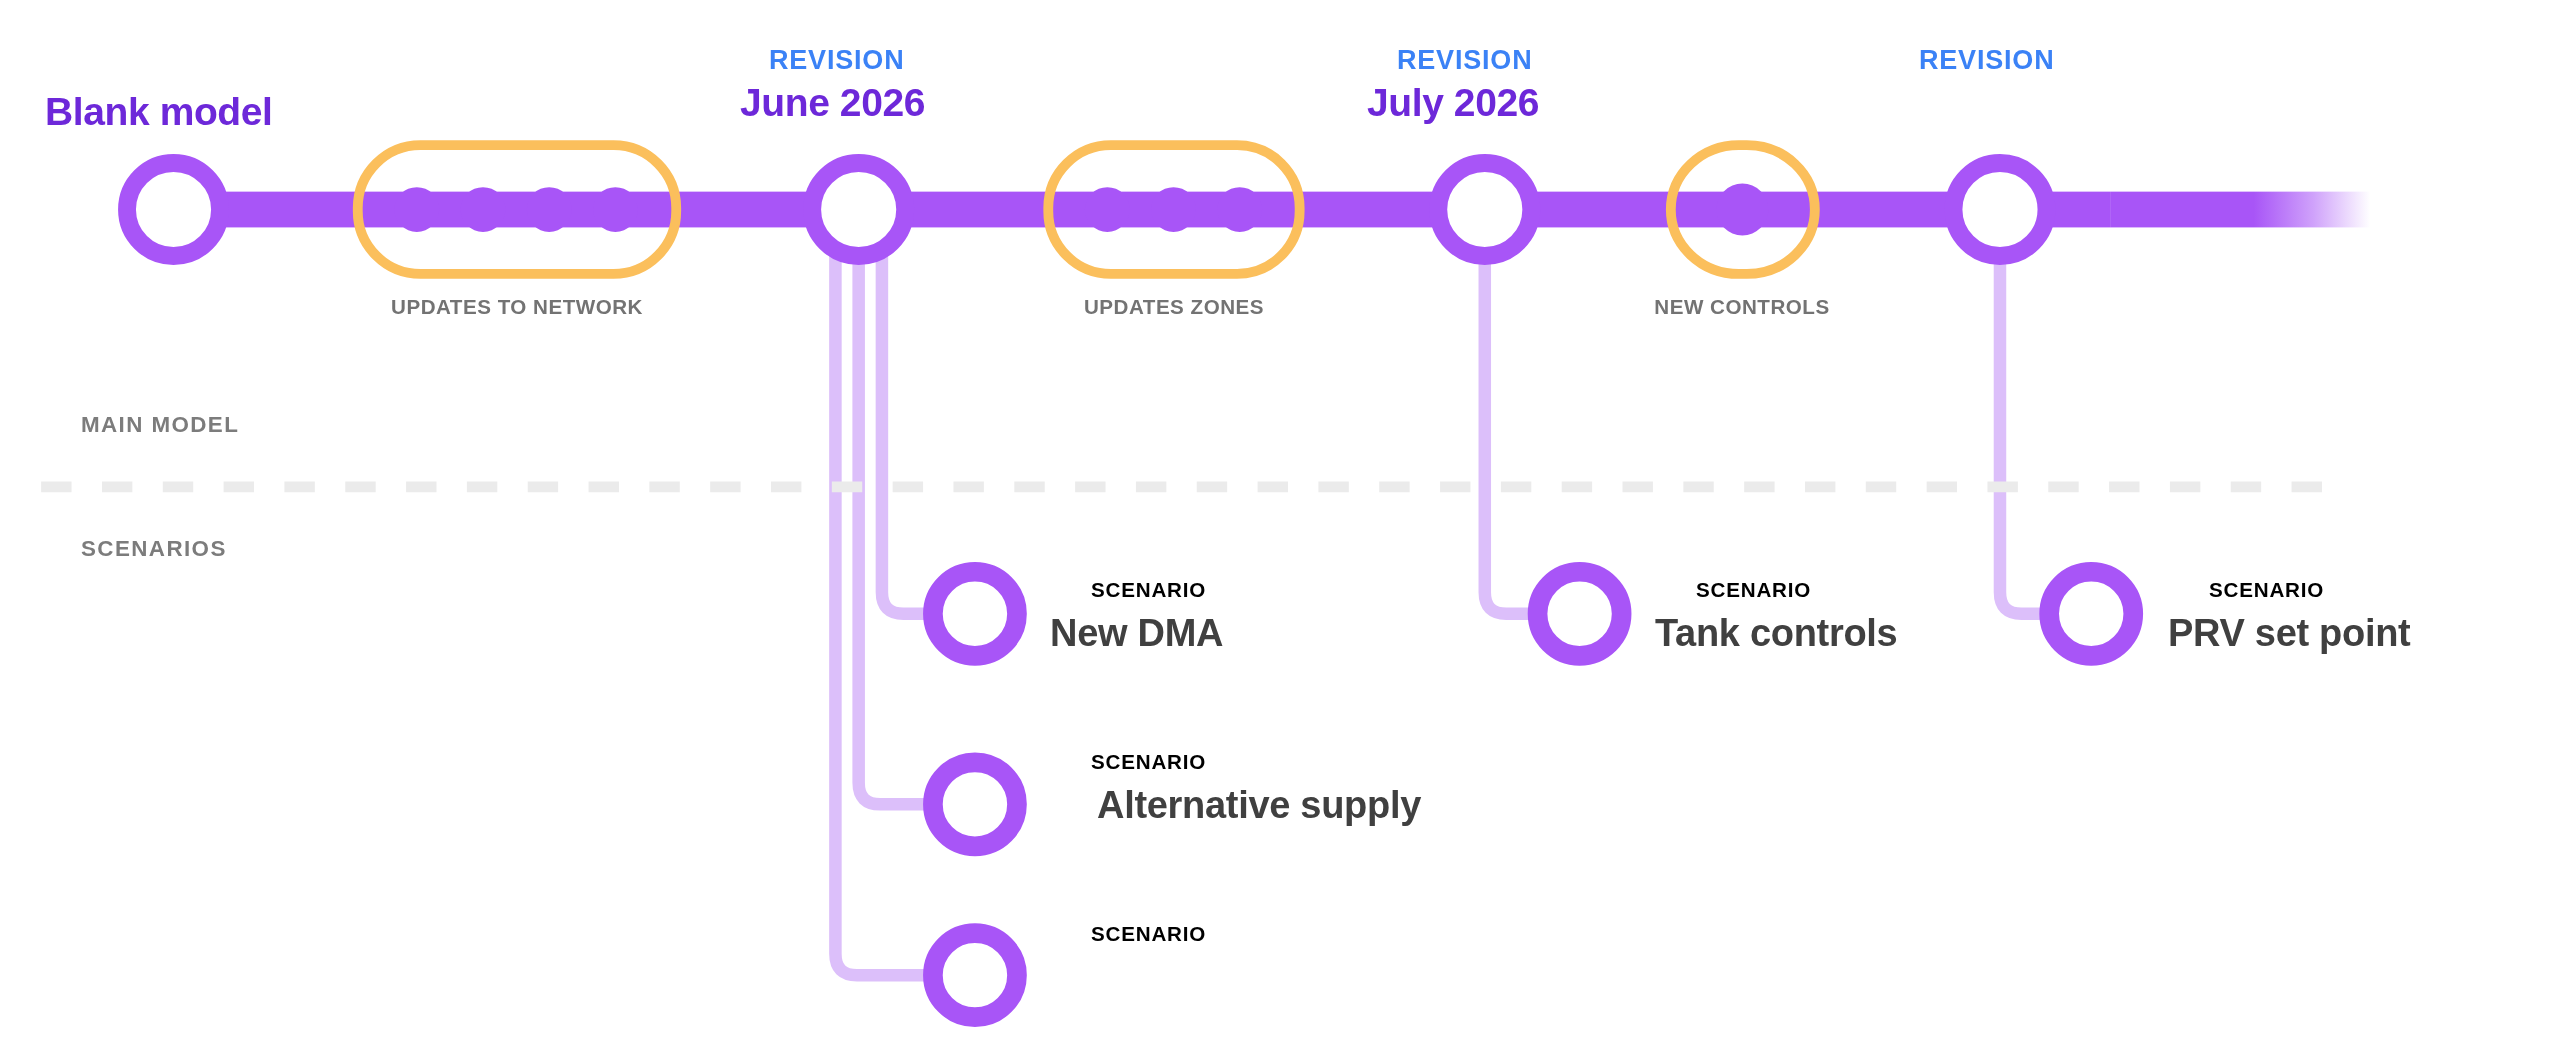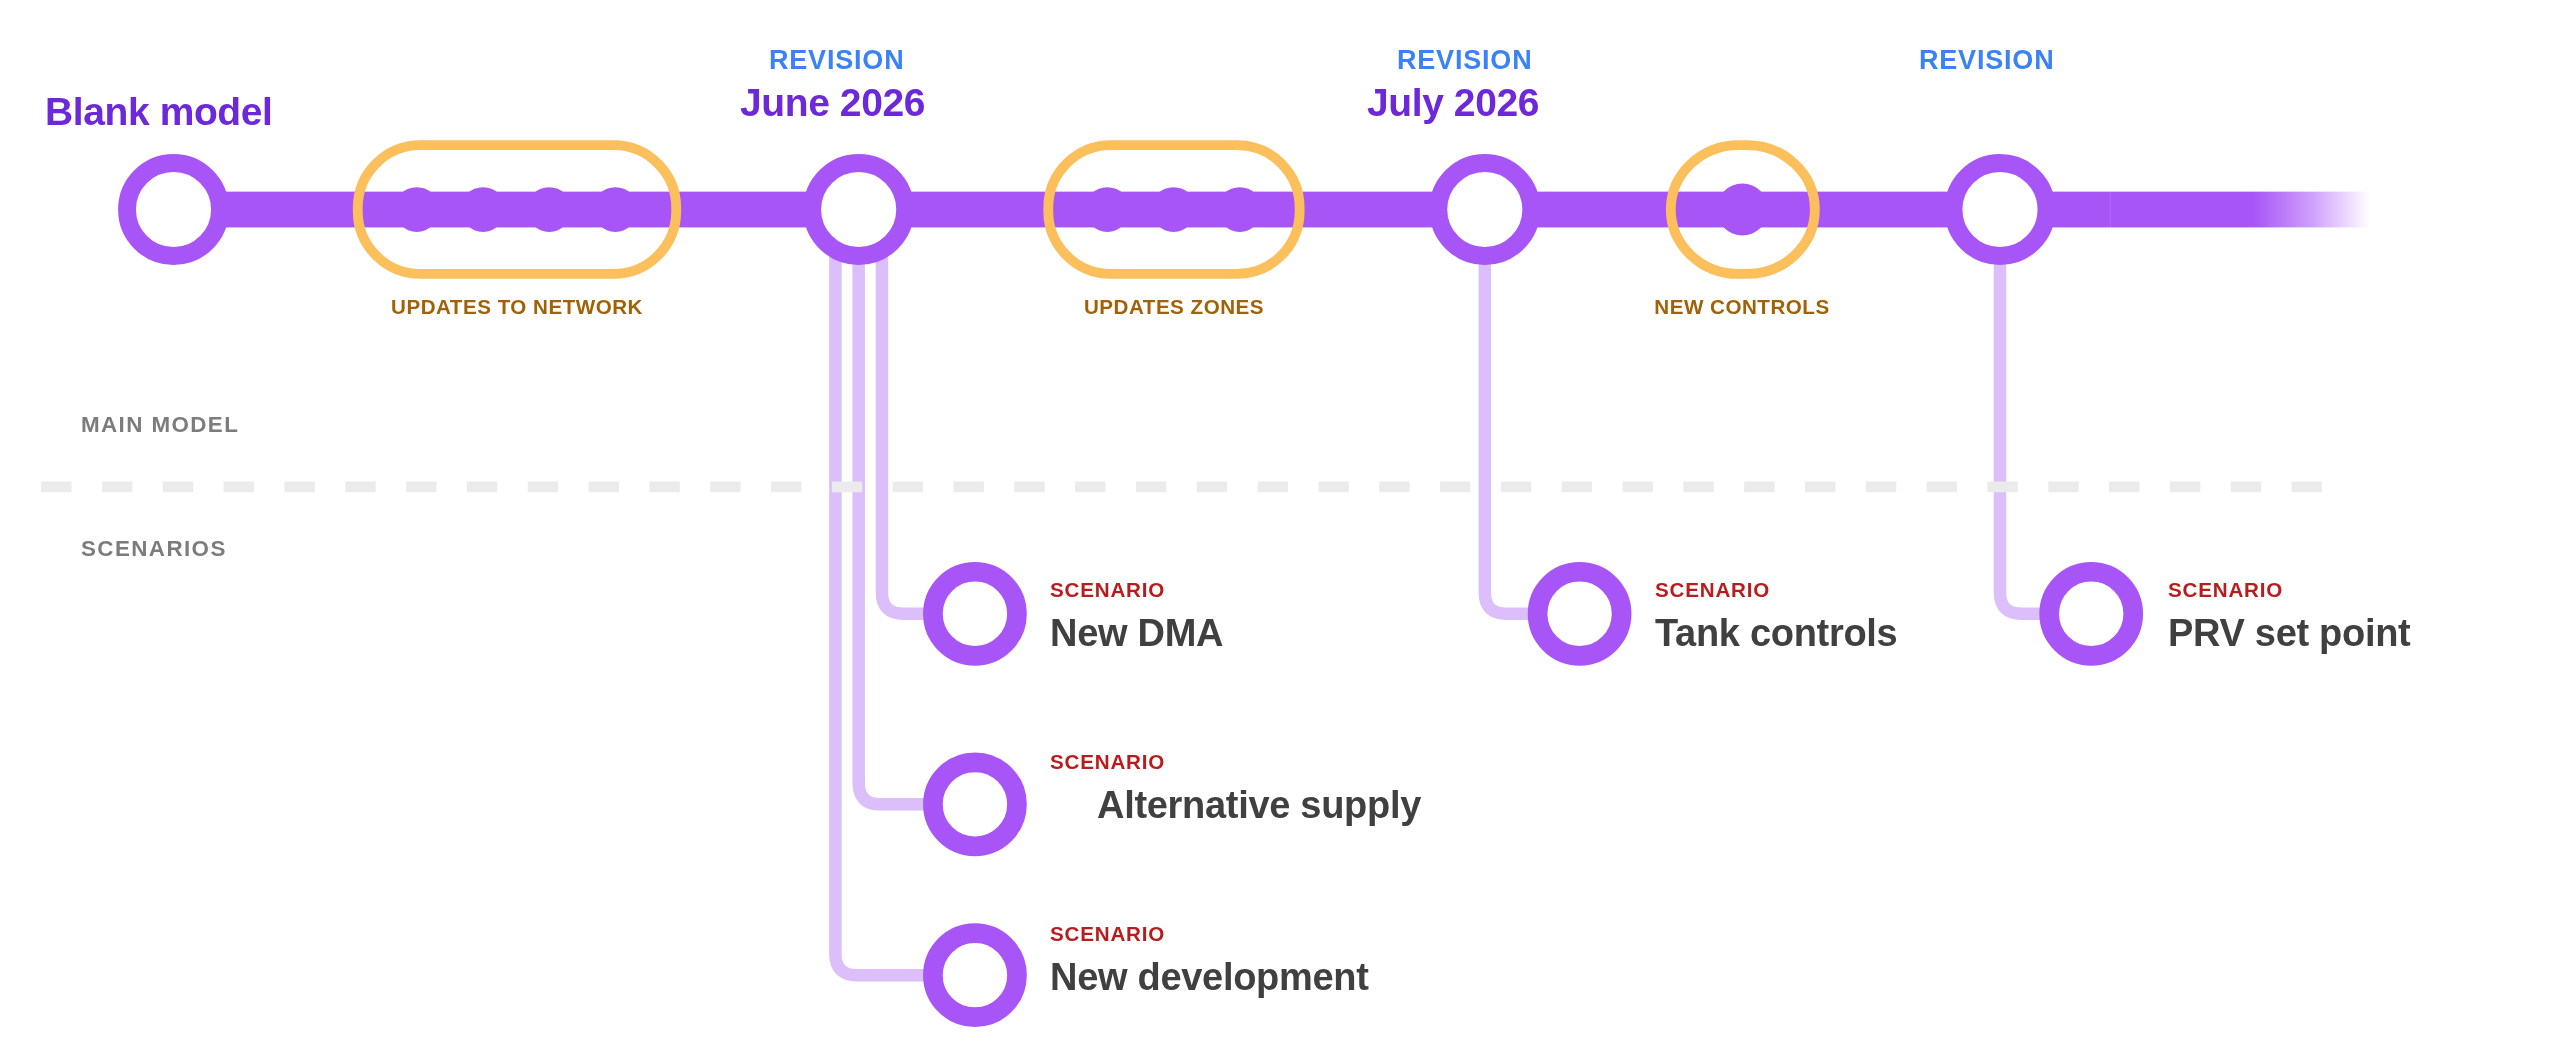--- a/index.html
+++ b/index.html
@@ -9,28 +9,28 @@
   #stage{position:relative;width:2576px;height:1055px;background:#fff;}
   #svg-layer{position:absolute;left:0;top:0;width:2576px;height:1055px;}
 
   .lbl{position:absolute;white-space:nowrap;}
 
   
   .node-title{font-size:39px;font-weight:700;color:#6d28d9;letter-spacing:-0.4px;line-height:1;}
   .kicker{font-size:27px;font-weight:700;color:#3b82f6;letter-spacing:0.8px;line-height:1;}
 
   
-  .group-cap{font-size:20.6px;font-weight:700;color:#a16207;letter-spacing:0.5px;line-height:1;
+  .group-cap{font-size:20.6px;font-weight:700;color:#737373;letter-spacing:0.5px;line-height:1;
              text-align:center;transform:translateX(-50%);}
 
   
   .section-lbl{font-size:22.4px;font-weight:700;color:#7c7c7c;letter-spacing:1.4px;line-height:1;margin-left:40px;}
 
   
-  .scn-kicker{font-size:20.6px;font-weight:700;color:#b91c1c;letter-spacing:0.8px;line-height:1;}
+  .scn-kicker{font-size:20.6px;font-weight:700;color:#000000;letter-spacing:0.8px;line-height:1;margin-left:41px;}
   .scn-title{font-size:38px;font-weight:700;color:#404040;letter-spacing:-0.3px;line-height:1;}
 </style>
 </head>
 <body>
 
 <div id="stage">
 
   <svg id="svg-layer" viewBox="0 0 2880 1179">
     <defs>
       <linearGradient id="fadeRight" x1="0" y1="0" x2="1" y2="0">
@@ -113,21 +113,20 @@
   <div class="lbl section-lbl" style="left:41px; top:414px;">MAIN MODEL</div>
   <div class="lbl section-lbl" style="left:41px; top:538px;">SCENARIOS</div>
 
   <div class="lbl scn-kicker" style="left:1050px; top:580px;">SCENARIO</div>
   <div class="lbl scn-title" style="left:1050px; top:614px;">New DMA</div>
 
   <div class="lbl scn-kicker" style="left:1050px; top:752px;">SCENARIO</div>
   <div class="lbl scn-title" style="left:1050px; top:786px;margin-left:47px;">Alternative supply</div>
 
   <div class="lbl scn-kicker" style="left:1050px; top:924px;">SCENARIO</div>
-  <div class="lbl scn-title" style="left:1050px; top:958px;">New development</div>
 
   <div class="lbl scn-kicker" style="left:1655px; top:580px;">SCENARIO</div>
   <div class="lbl scn-title" style="left:1655px; top:614px;">Tank controls</div>
 
   <div class="lbl scn-kicker" style="left:2168px; top:580px;">SCENARIO</div>
   <div class="lbl scn-title" style="left:2168px; top:614px;">PRV set point</div>
 
 </div>
 
 

